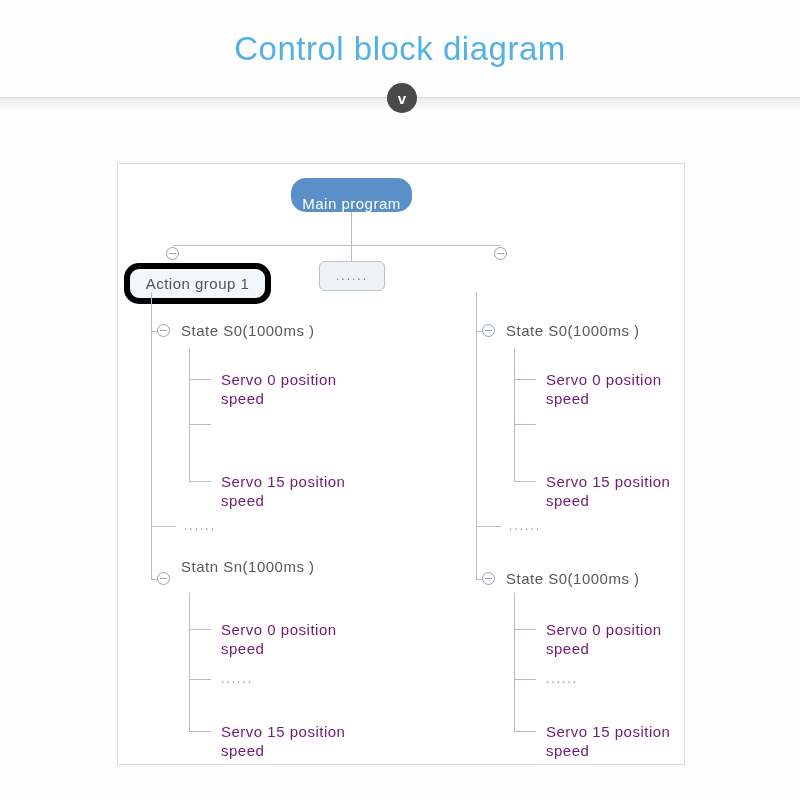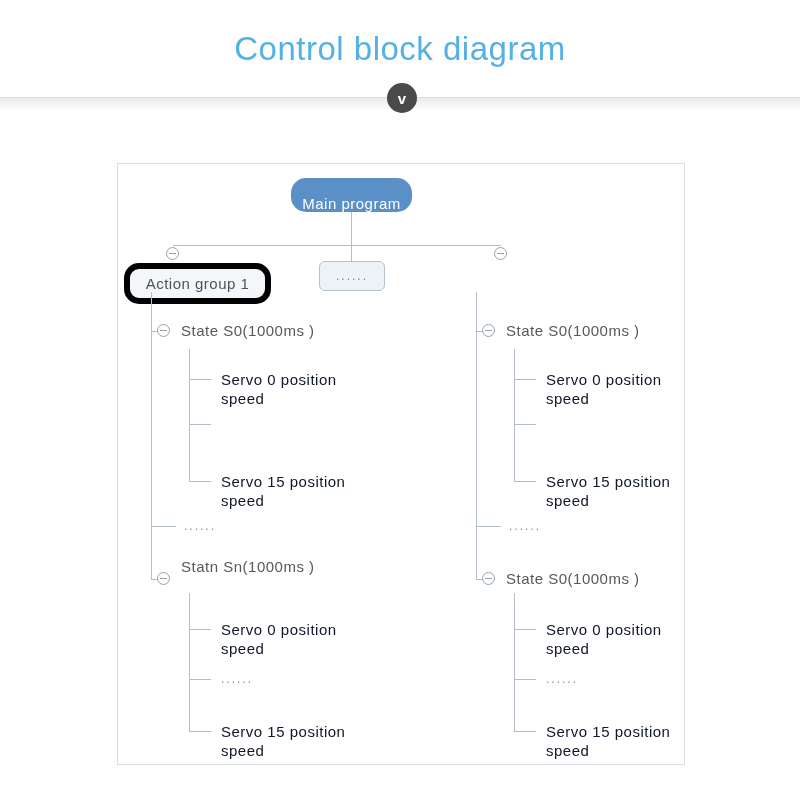--- a/index.html
+++ b/index.html
@@ -35,21 +35,21 @@
   .pill-right{left:326px;top:99px;width:126px;}
   .dots-box{position:absolute;left:201px;top:97px;width:64px;height:28px;background:#edf2f6;
             border:1px solid #b8c2ca;border-radius:6px;display:flex;align-items:center;justify-content:center;
             color:#7d858c;font-size:12px;letter-spacing:2px;}
 
   .minus-circle{position:absolute;width:13px;height:13px;border:1px solid #97a3ad;border-radius:50%;
                 background:#fdfdfd;box-sizing:border-box;display:flex;align-items:center;justify-content:center;}
   .minus-circle i{display:block;width:7px;height:1px;background:#97a3ad;}
 
   .state-label{position:absolute;color:#54595e;font-size:15px;letter-spacing:0.5px;white-space:nowrap;}
-  .servo-label{position:absolute;width:150px;color:#0f172a;font-size:15px;letter-spacing:0.5px;line-height:19px;}
+  .servo-label{position:absolute;width:150px;color:#701a75;font-size:15px;letter-spacing:0.5px;line-height:19px;}
   .dots-label{position:absolute;color:#8a9096;font-size:12px;letter-spacing:2px;line-height:16px;}
 </style>
 </head>
 <body>
 
 <div class="canvas">
 
   <div class="page-title">Control block diagram</div>
 
   <div class="divider-line"></div>

